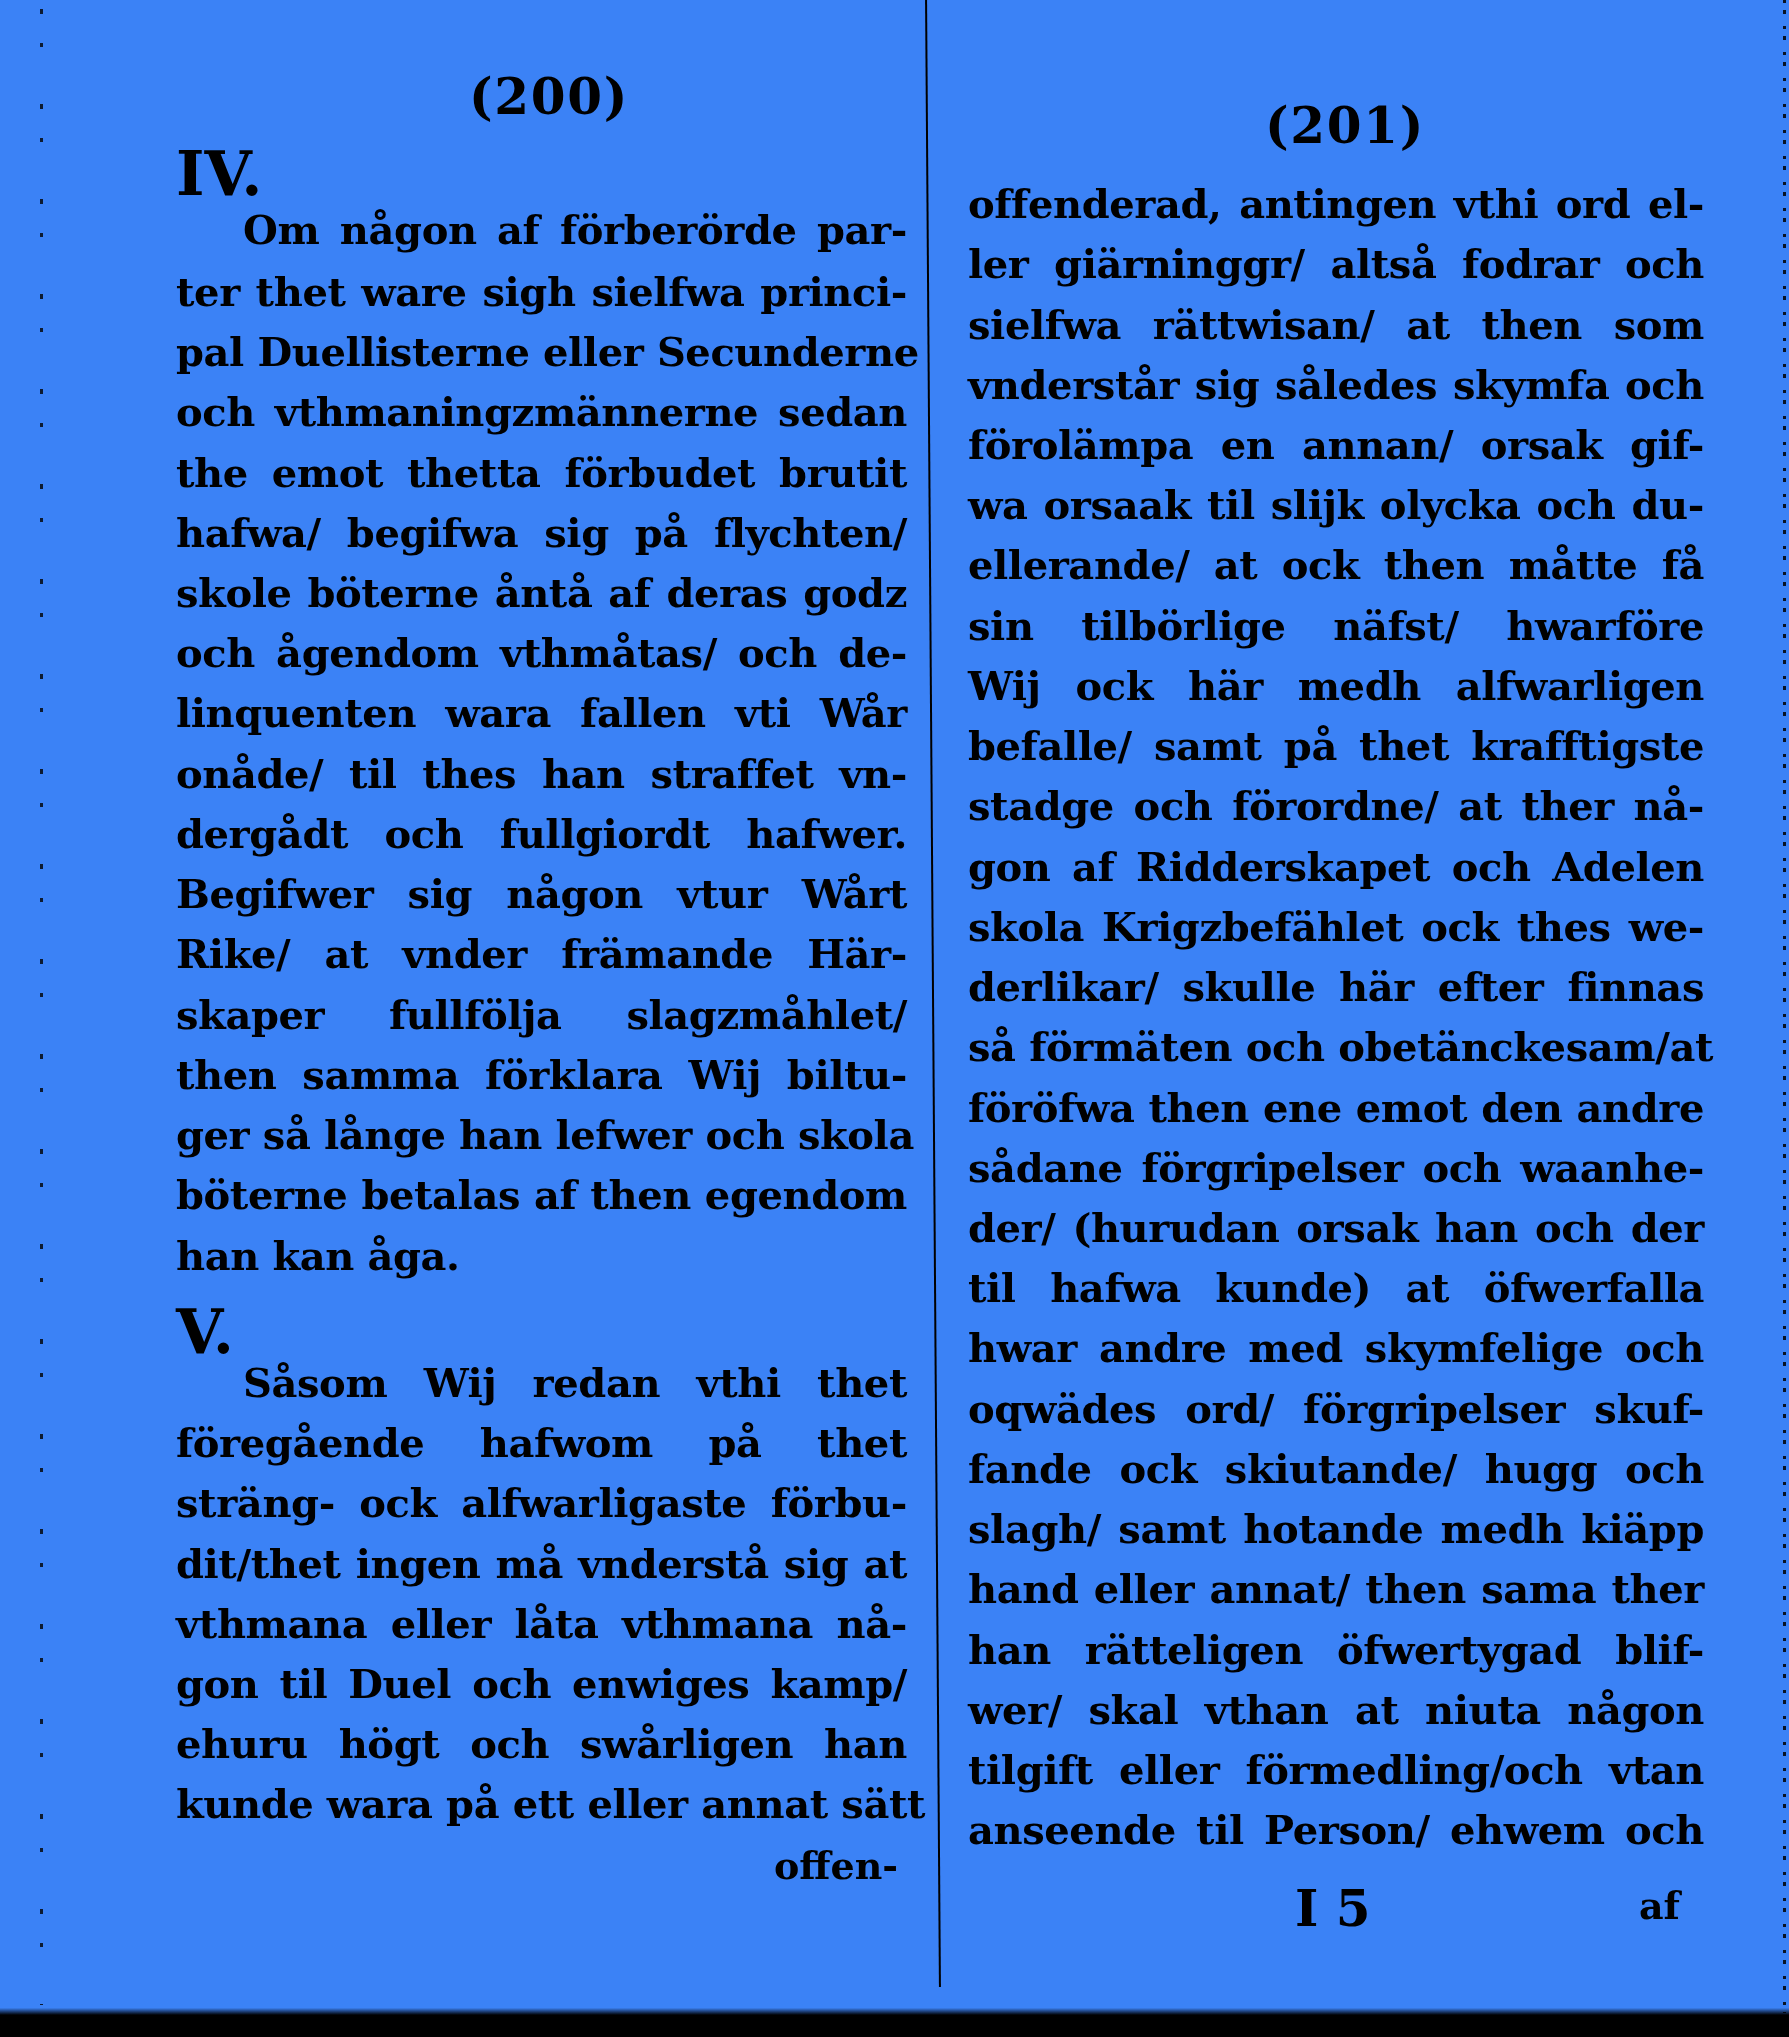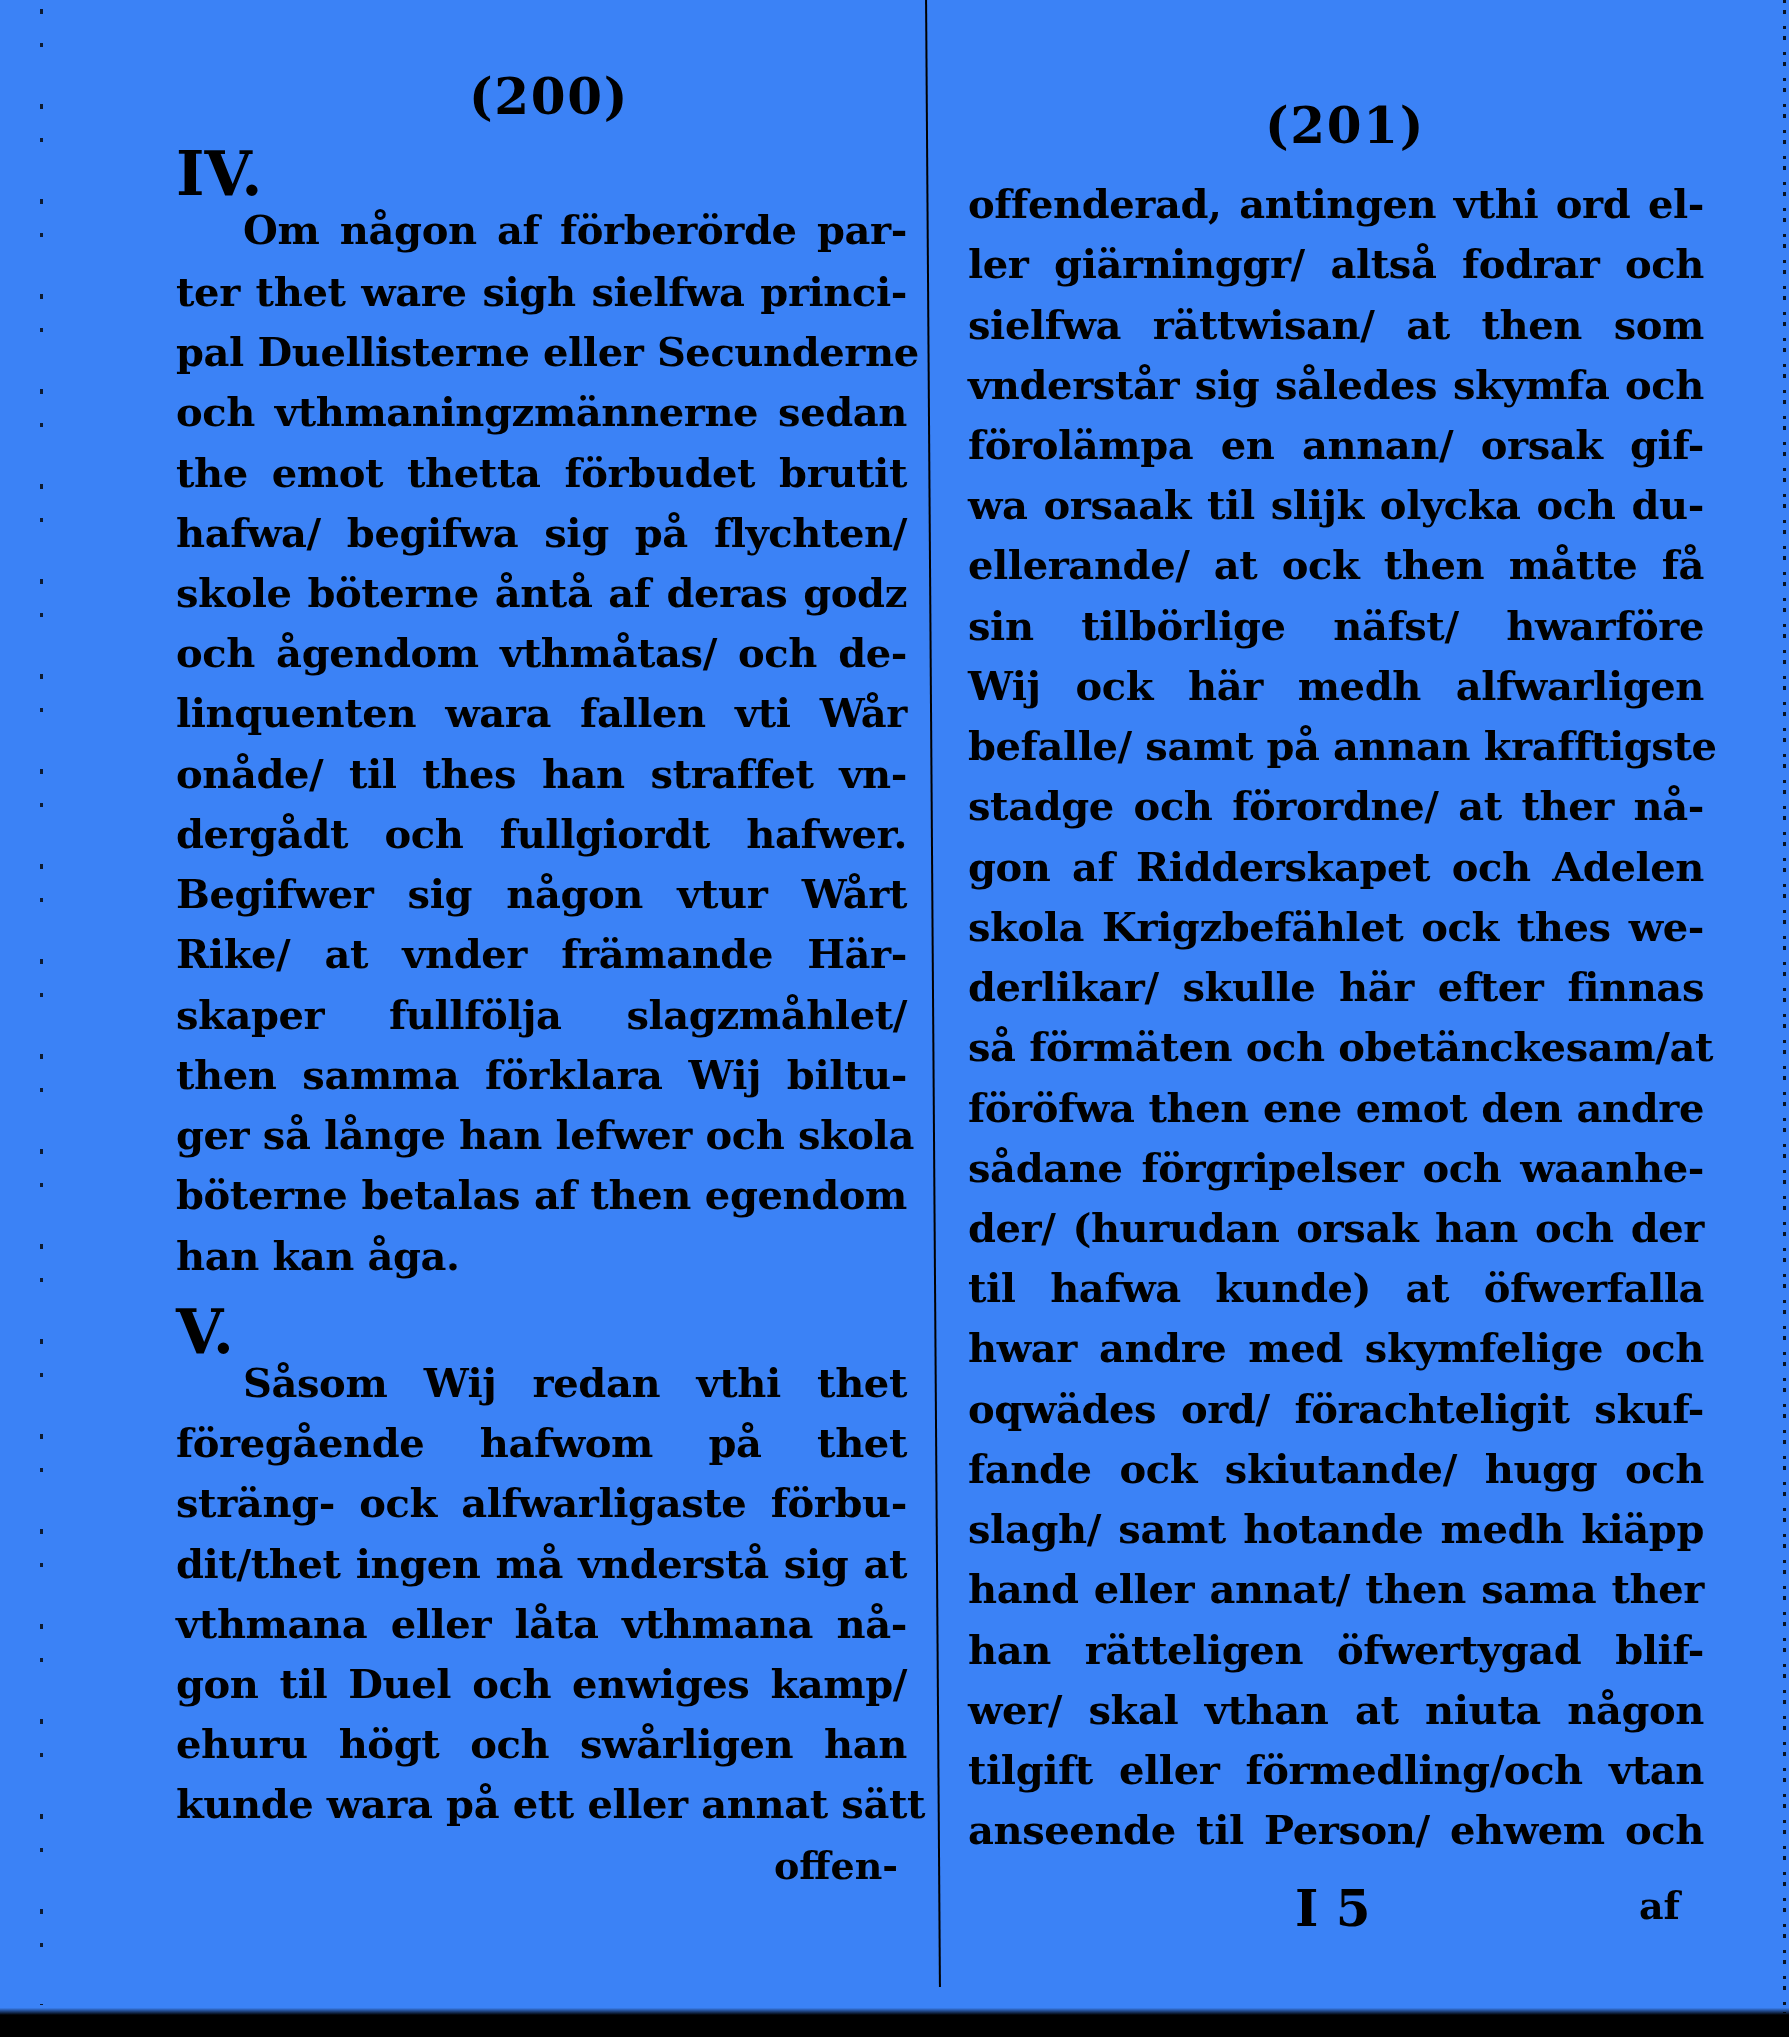--- a/index.html
+++ b/index.html
@@ -168,32 +168,32 @@
 
     <div class="line" style="top:184px;">offenderad, antingen vthi ord el-</div>
     <div class="line" style="top:244px;">ler giärninggr/ altså fodrar och</div>
     <div class="line" style="top:305px;">sielfwa rättwisan/ at then som</div>
     <div class="line" style="top:365px;">vnderstår sig således skymfa och</div>
     <div class="line" style="top:425px;">förolämpa en annan/ orsak gif-</div>
     <div class="line" style="top:485px;">wa orsaak til slijk olycka och du-</div>
     <div class="line" style="top:545px;">ellerande/ at ock then måtte få</div>
     <div class="line" style="top:606px;">sin tilbörlige näfst/ hwarföre</div>
     <div class="line" style="top:666px;">Wij ock här medh alfwarligen</div>
-    <div class="line" style="top:726px;">befalle/ samt på annan krafftigste</div>
+    <div class="line" style="top:726px;">befalle/ samt på thet krafftigste</div>
     <div class="line" style="top:786px;">stadge och förordne/ at ther nå-</div>
     <div class="line" style="top:847px;">gon af Ridderskapet och Adelen</div>
     <div class="line" style="top:907px;">skola Krigzbefählet ock thes we-</div>
     <div class="line" style="top:967px;">derlikar/ skulle här efter finnas</div>
     <div class="line" style="top:1027px;">så förmäten och obetänckesam/at</div>
     <div class="line" style="top:1088px;">föröfwa then ene emot den andre</div>
     <div class="line" style="top:1148px;">sådane förgripelser och waanhe-</div>
     <div class="line" style="top:1208px;">der/ (hurudan orsak han och der</div>
     <div class="line" style="top:1268px;">til hafwa kunde) at öfwerfalla</div>
     <div class="line" style="top:1328px;">hwar andre med skymfelige och</div>
-    <div class="line" style="top:1389px;">oqwädes ord/ förachteligit skuf-</div>
+    <div class="line" style="top:1389px;">oqwädes ord/ förgripelser skuf-</div>
     <div class="line" style="top:1449px;">fande ock skiutande/ hugg och</div>
     <div class="line" style="top:1509px;">slagh/ samt hotande medh kiäpp</div>
     <div class="line" style="top:1569px;">hand eller annat/ then sama ther</div>
     <div class="line" style="top:1630px;">han rätteligen öfwertygad blif-</div>
     <div class="line" style="top:1690px;">wer/ skal vthan at niuta någon</div>
     <div class="line" style="top:1750px;">tilgift eller förmedling/och vtan</div>
     <div class="line" style="top:1810px;">anseende til Person/ ehwem och</div>
 
     <div class="signature" style="left:327px; top:1879px;">I 5</div>
     <div class="catchword" style="left:671px; top:1883px; font-size:38px;">af</div>

